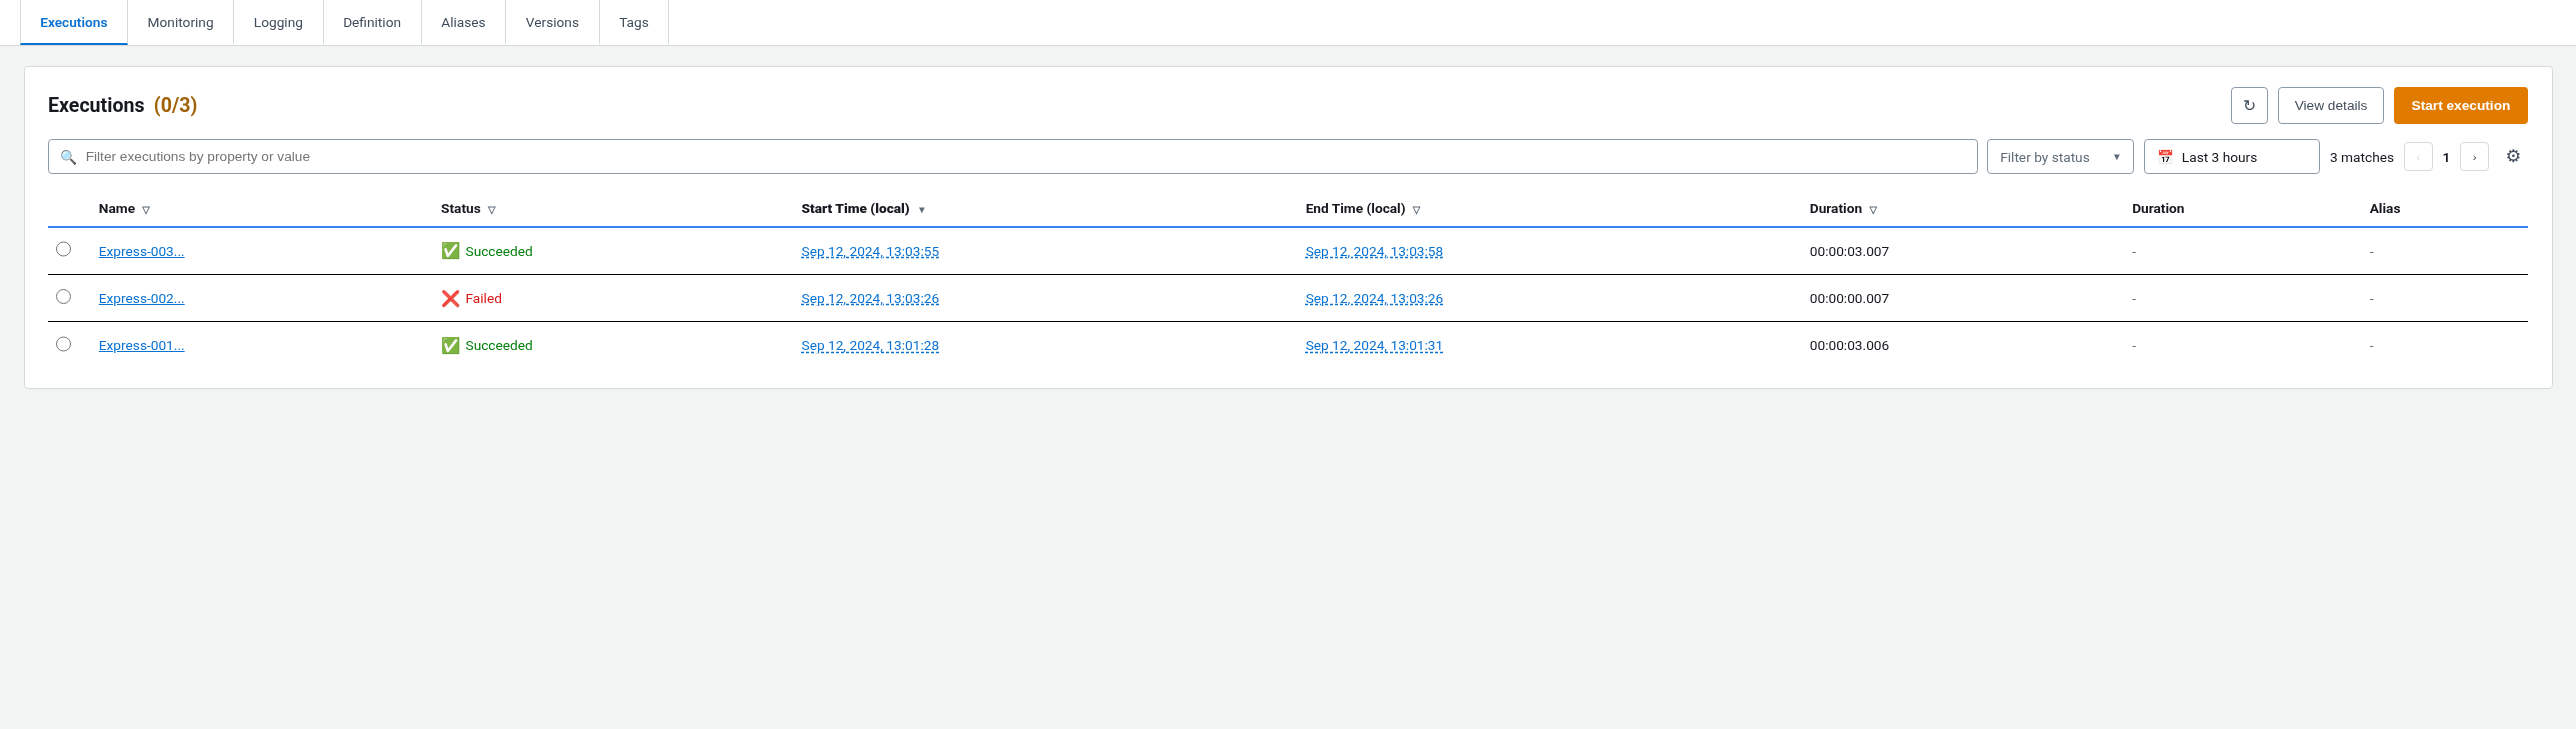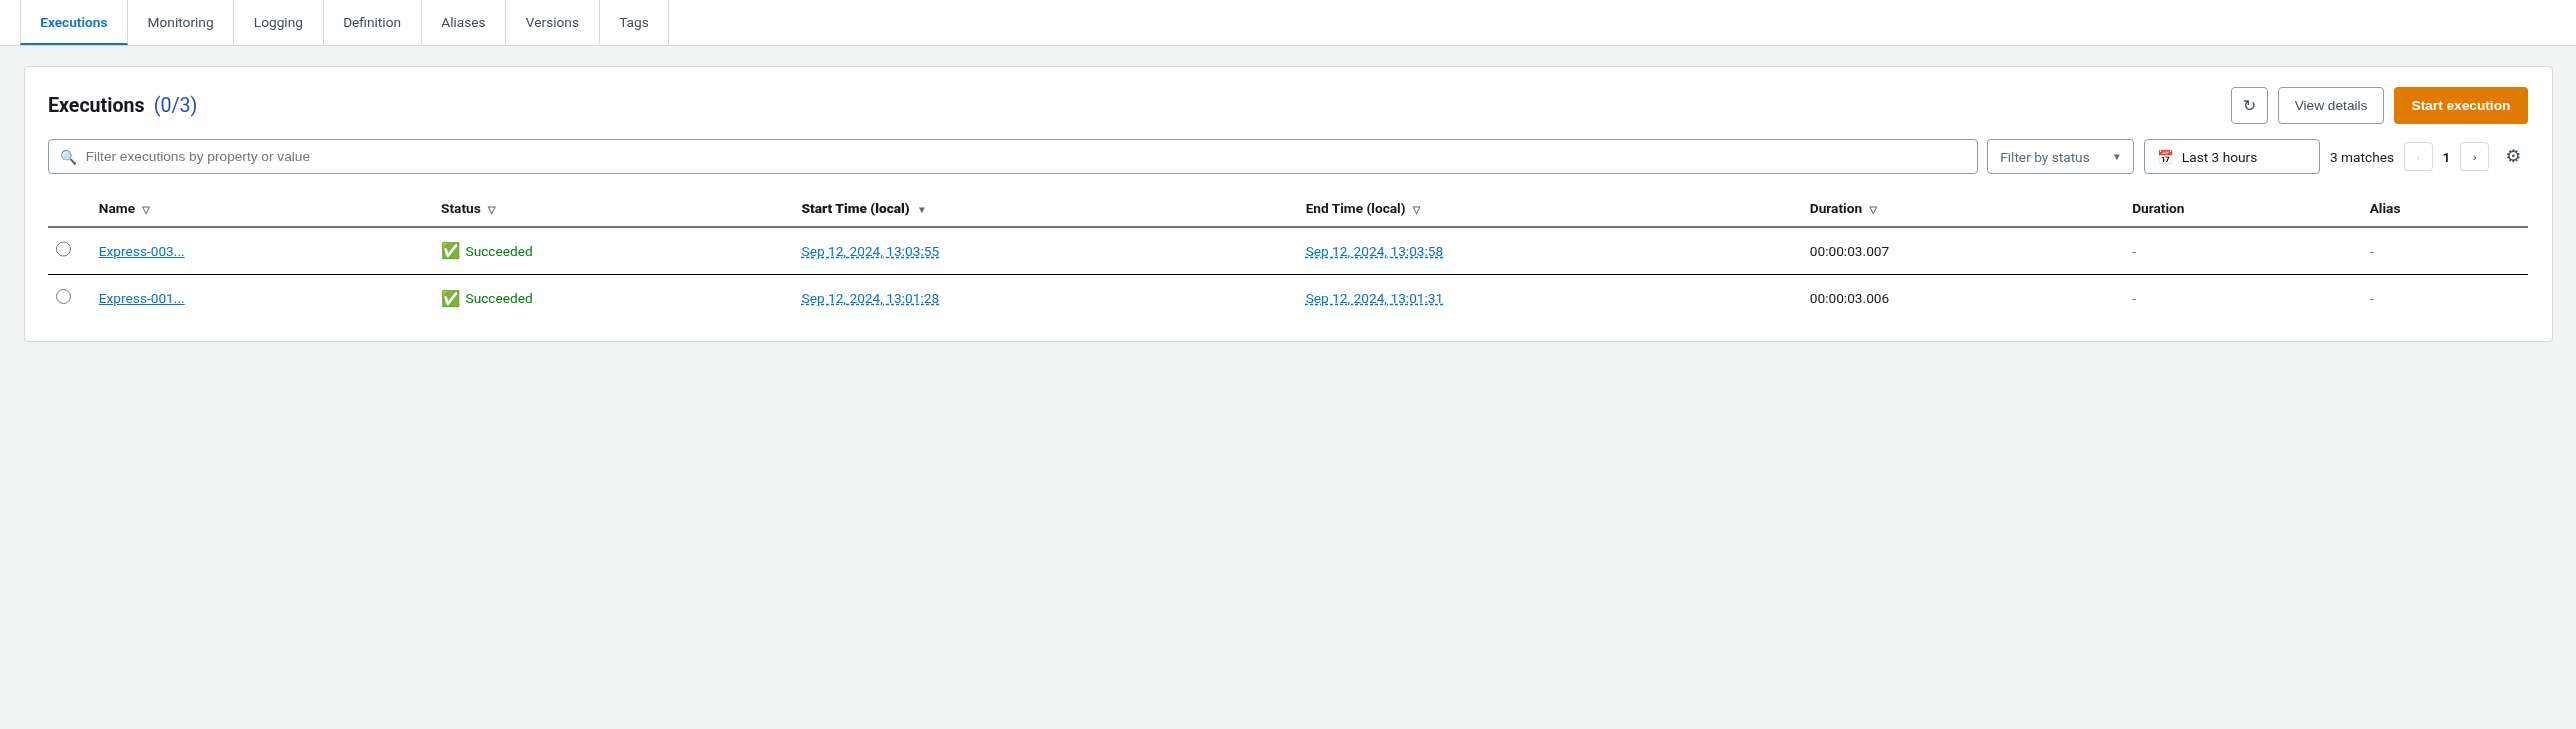--- a/index.html
+++ b/index.html
@@ -53,22 +53,22 @@
       margin-bottom: 15.7px;
     }
 
     .panel-title {
       font-size: 19.6px;
       font-weight: 700;
       color: #16191f;
     }
     .panel-title-count {
       font-size: 19.6px;
-      font-weight: 400;
-      color: #1d4ed8;
+      font-weight: 700;
+      color: #a16207;
       margin-left: 5.9px;
     }
 
     .header-actions {
       display: flex;
       align-items: center;
       gap: 9.8px;
     }
 
     .btn-refresh {
@@ -217,21 +217,21 @@
       width: 29px;
       height: 29px;
     }
 
     table {
       width: 100%;
       border-collapse: collapse;
     }
 
     thead tr {
-      border-bottom: 2px solid #737373;
+      border-bottom: 2px solid #3b82f6;
     }
 
     th {
       text-align: left;
       padding: 9.8px 11.8px;
       font-size: 13.7px;
       font-weight: 700;
       color: #16191f;
       white-space: nowrap;
       user-select: none;
@@ -384,20 +384,35 @@
               </div>
             </td>
             <td><span class="link-text" style="text-decoration-style: dashed;">Sep 12, 2024, 13:03:55</span></td>
             <td><span class="link-text" style="text-decoration-style: dashed;">Sep 12, 2024, 13:03:58</span></td>
             <td>00:00:03.007</td>
             <td class="dash-text">-</td>
             <td class="dash-text">-</td>
           </tr>
           <tr>
             <td class="col-checkbox"><input type="radio" name="execution-select" class="row-radio" style=""></td>
+            <td><span class="link-text">Express-002...</span></td>
+            <td>
+              <div class="status-failed">
+                <span class="status-icon">❌</span>
+                <span>Failed</span>
+              </div>
+            </td>
+            <td><span class="link-text" style="text-decoration-style: dashed;">Sep 12, 2024, 13:03:26</span></td>
+            <td><span class="link-text" style="text-decoration-style: dashed;">Sep 12, 2024, 13:03:26</span></td>
+            <td>00:00:00.007</td>
+            <td class="dash-text">-</td>
+            <td class="dash-text">-</td>
+          </tr>
+          <tr>
+            <td class="col-checkbox"><input type="radio" name="execution-select" class="row-radio" style=""></td>
             <td><span class="link-text">Express-001...</span></td>
             <td>
               <div class="status-succeeded">
                 <span class="status-icon">✅</span>
                 <span>Succeeded</span>
               </div>
             </td>
             <td><span class="link-text" style="text-decoration-style: dashed; text-align: right;">Sep 12, 2024, 13:01:28</span></td>
             <td><span class="link-text" style="text-decoration-style: dashed;">Sep 12, 2024, 13:01:31</span></td>
             <td>00:00:03.006</td>

